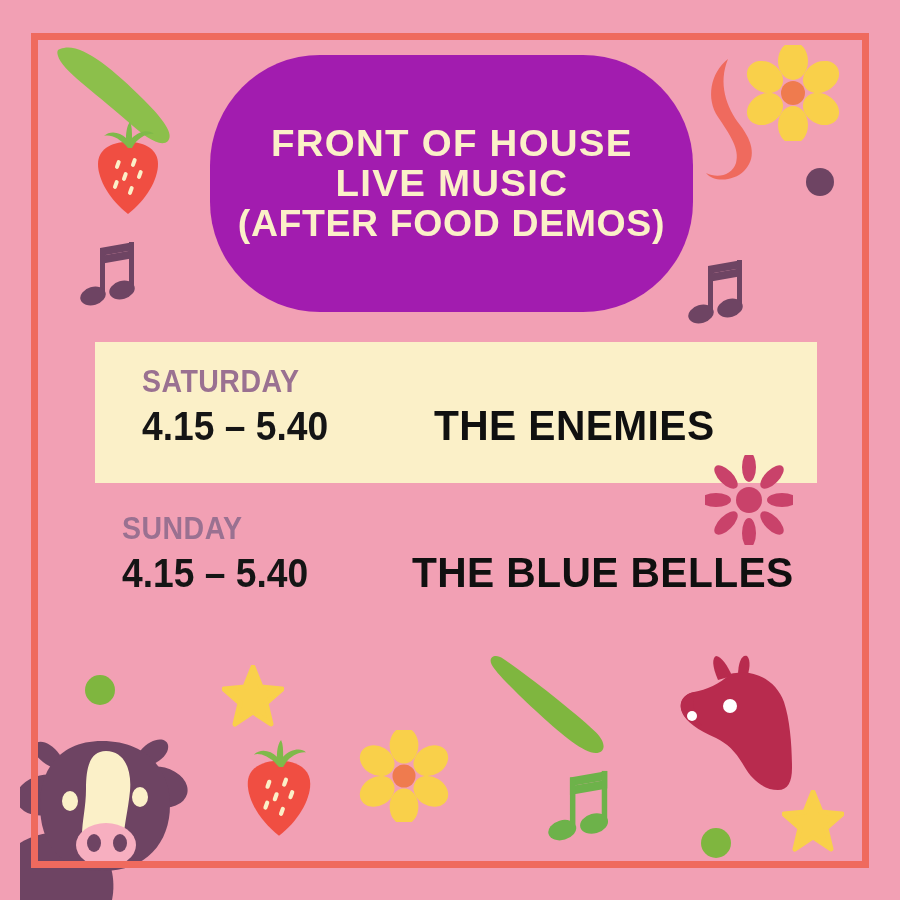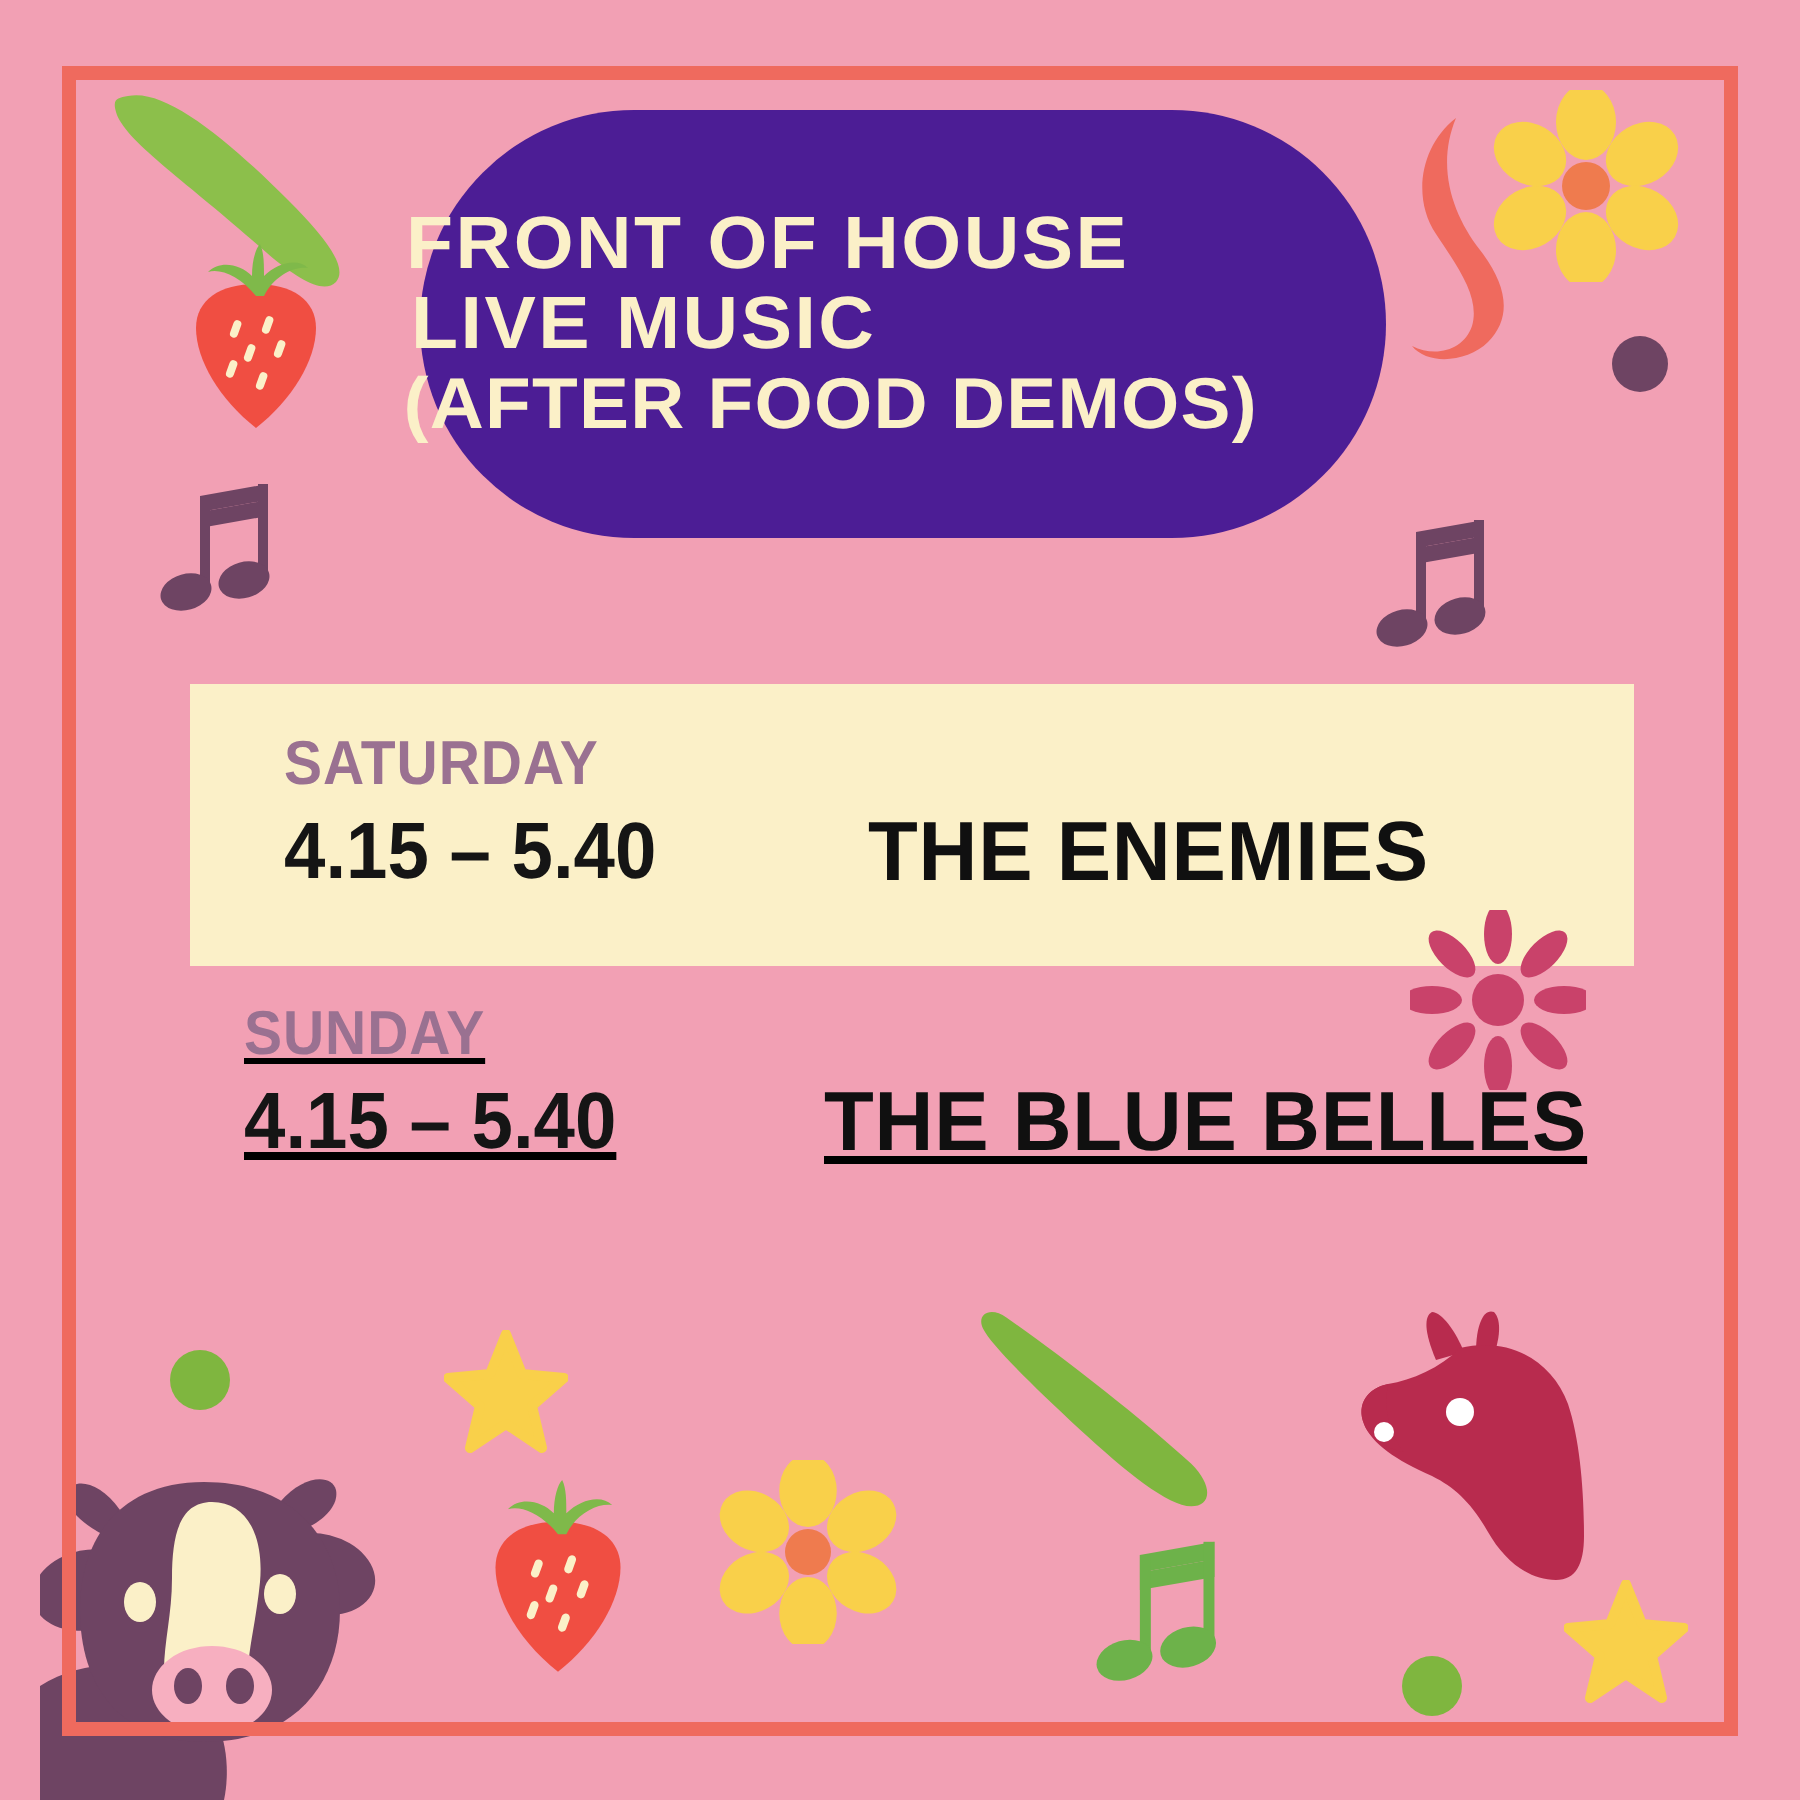--- a/index.html
+++ b/index.html
@@ -26,26 +26,26 @@
     pointer-events:none;
   }
   
   .deco{position:absolute;left:0;top:0;width:900px;height:900px;pointer-events:none;}
   .deco svg{position:absolute;}
 
   
   .pill{
     position:absolute;
     left:210px;top:55px;
-    width:483px;height:214px;
-    background:#4c1d95;
+    width:483px;height:257px;
+    background:#a21caf;
     border-radius:110px;
     display:flex;
     flex-direction:column;
-    align-items:flex-start;
+    align-items:center;
     justify-content:center;
     z-index:5;
   }
   .pill-line{
     color:#FBF0C8;
     font-family:"Liberation Sans", sans-serif;
     font-weight:700;
     font-size:37px;
     letter-spacing:1.2px;
     line-height:40px;
@@ -64,21 +64,21 @@
     z-index:3;
   }
 
   
   .row{
     position:absolute;
     z-index:6;
     left:122px;
   }
   .row-sat{top:365px;margin-left:20px;}
-  .row-sun{top:500px;text-decoration:underline;}
+  .row-sun{top:512px;}
 
   .day{
     color:#9A7191;
     font-family:"Liberation Sans", sans-serif;
     font-weight:700;
     font-size:31px;
     letter-spacing:0.5px;
     line-height:34px;
     transform:scaleX(0.92);
     transform-origin:left center;

